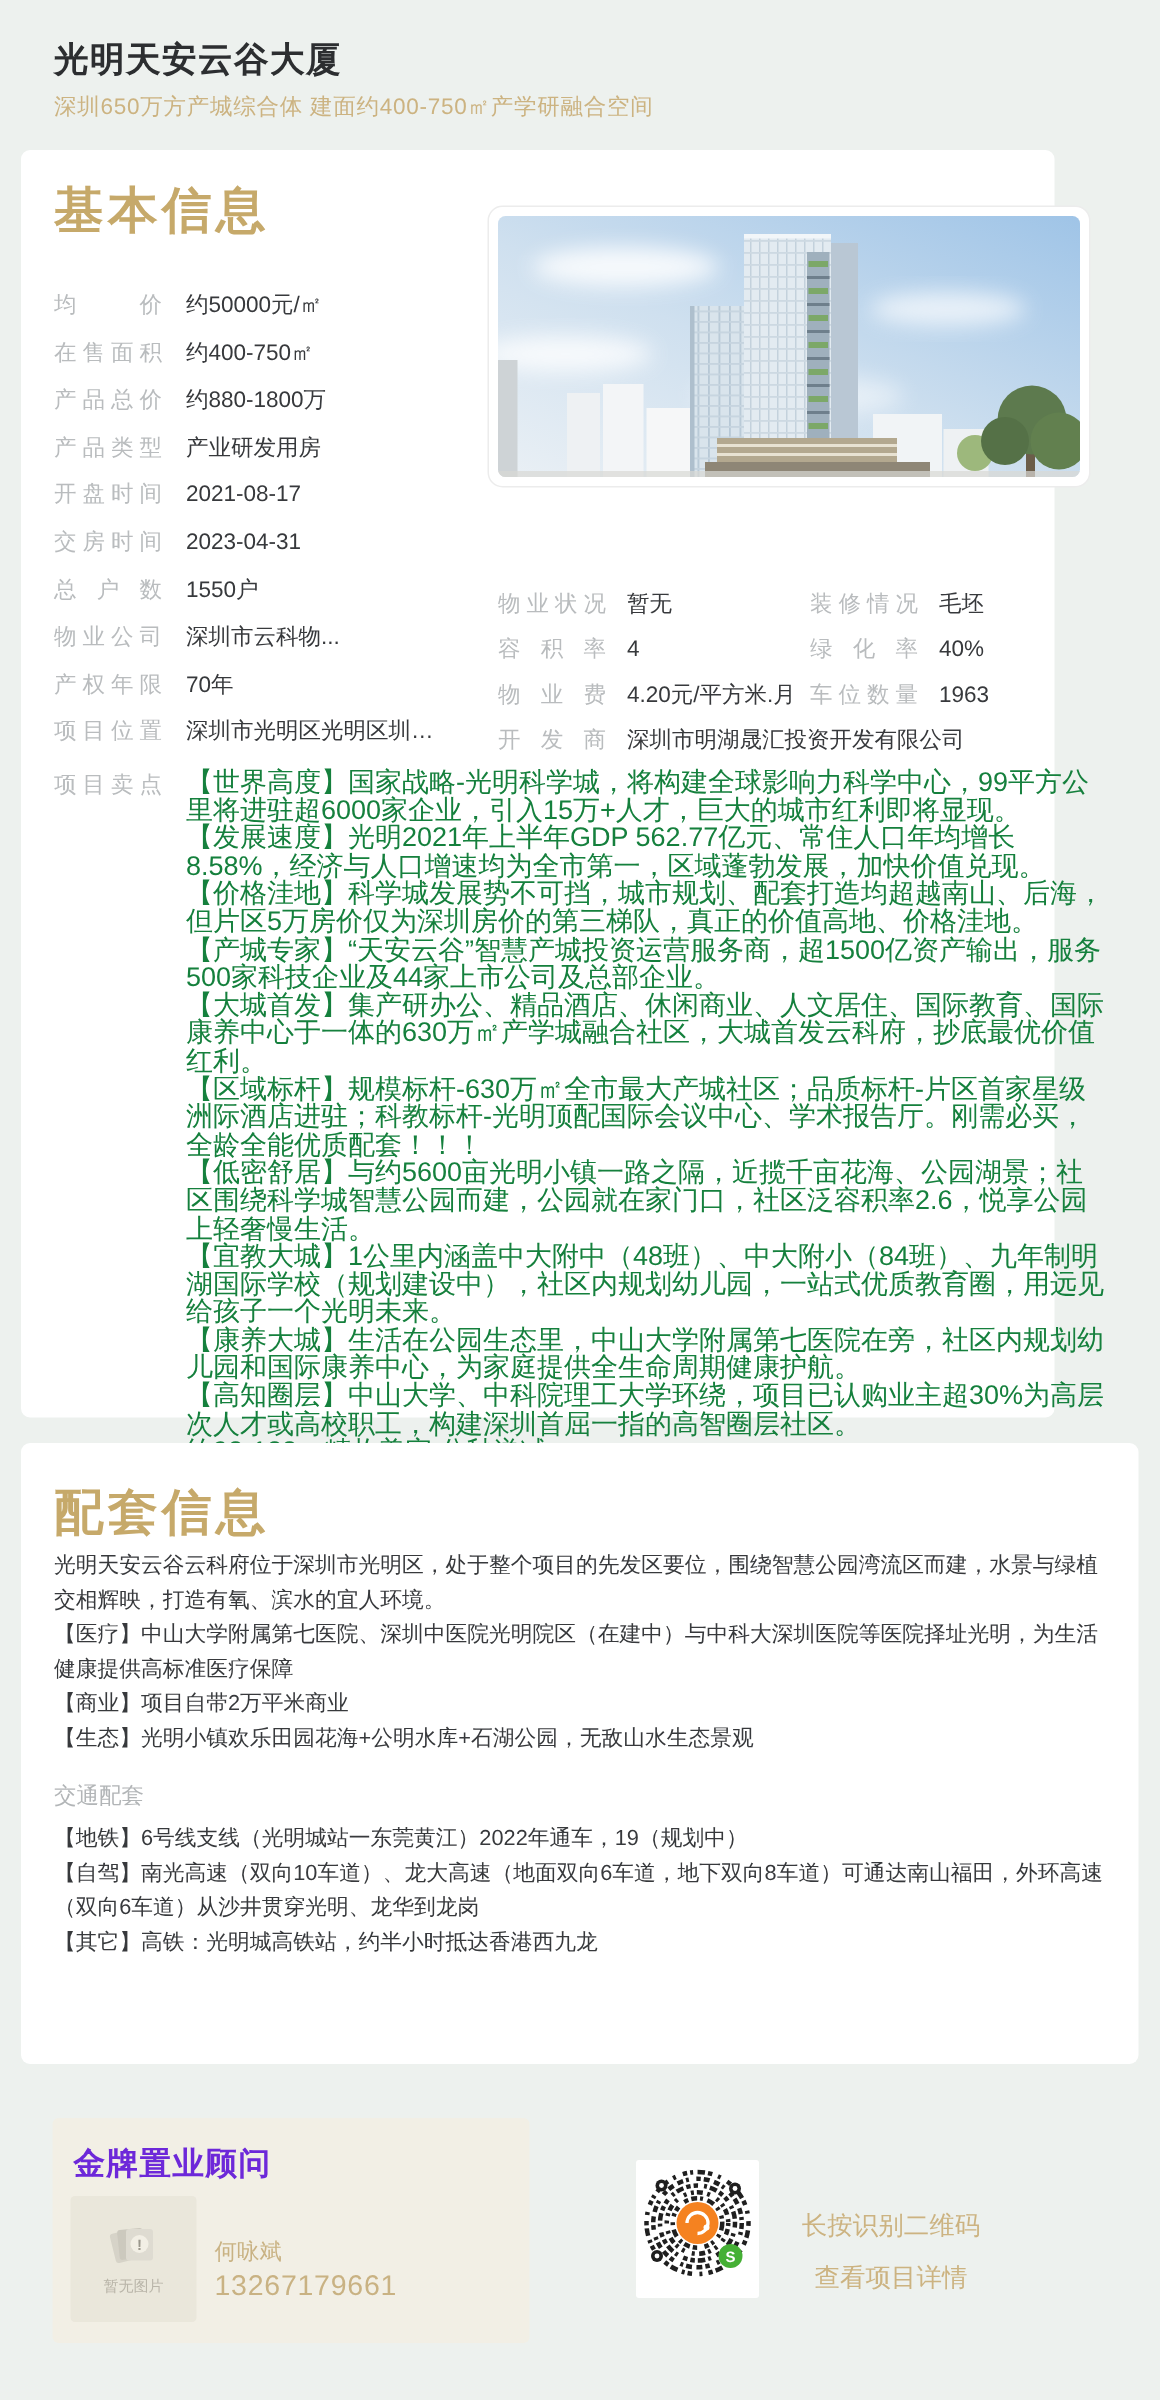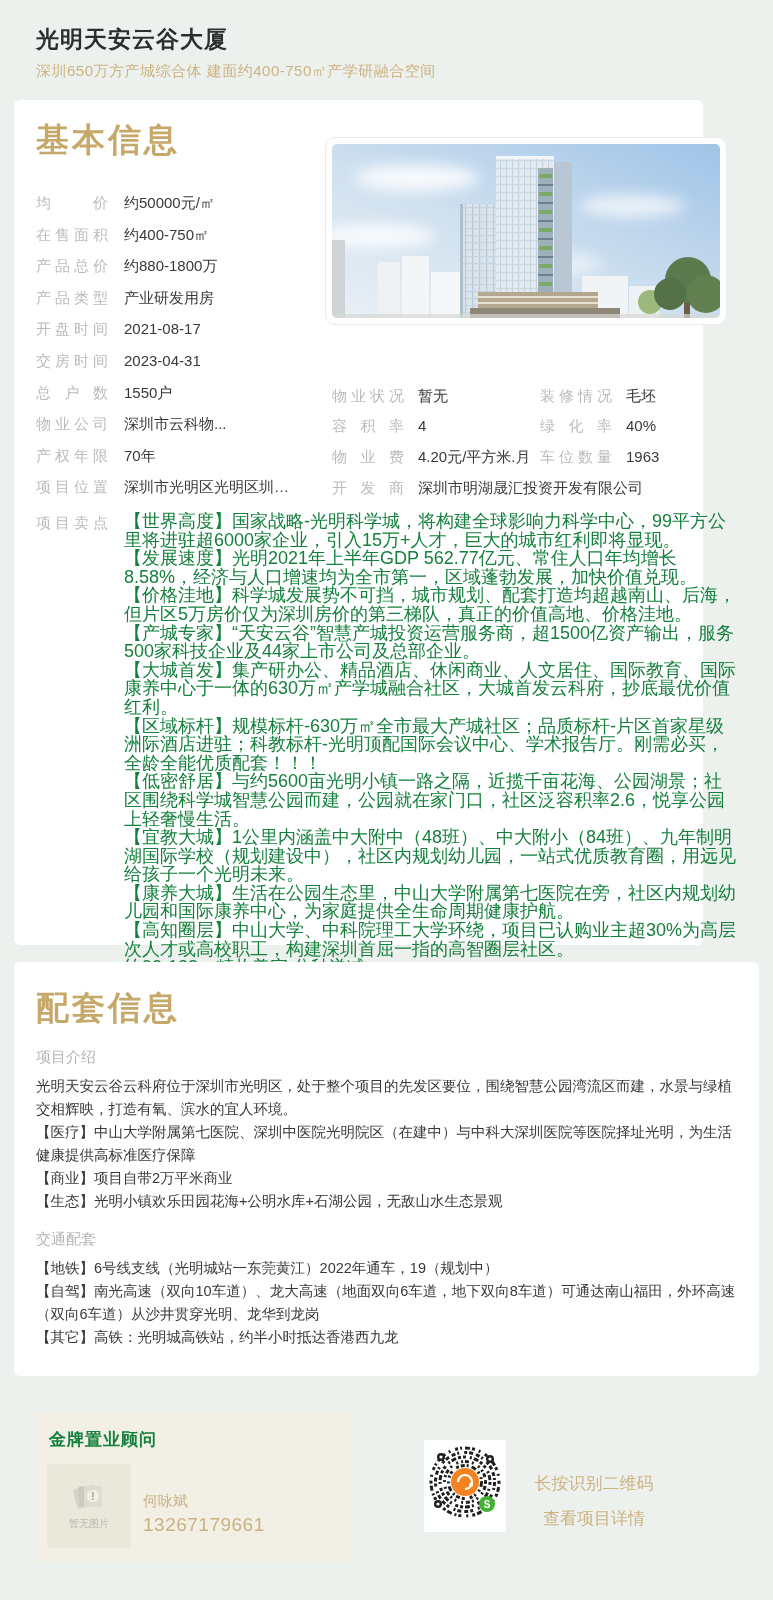--- a/index.html
+++ b/index.html
@@ -30,41 +30,41 @@
   .proj-img svg{display:block;width:388px;height:174px;border-radius:5px;}
 
   
   .fields{position:absolute;left:22px;top:94px;width:290px;}
   .frow{display:flex;align-items:baseline;height:31.6px;}
   .flabel{width:72px;font-size:15px;color:#b9bcbe;text-align:justify;text-align-last:justify;flex:none;}
   .fvalue{margin-left:16px;font-size:15px;color:#37393c;white-space:nowrap;}
 
   
   .props{position:absolute;left:318px;top:281px;width:420px;}
-  .prow{display:flex;align-items:center;height:30.6px;}
+  .prow{display:flex;align-items:flex-end;height:30.6px;}
   .pcell{display:flex;align-items:baseline;}
   .pc1{width:208px;flex:none;}
   .pc2{flex:1;}
   .props .flabel{width:72px;}
   .props .fvalue{margin-left:14px;}
 
   
   .selling-row{position:absolute;left:22px;top:412px;width:703px;display:flex;}
   .selling-row .flabel{margin-top:2px;}
   .selling-text{margin-left:16px;flex:1;font-size:18px;line-height:18.6px;color:#15803d;white-space:pre-line;}
 
   
   .card2-inner{padding:20px 22px 0 22px;}
   .card2 .sec-title{display:block;margin:4px 0 2px 0;}
   .blabel{font-size:15px;color:#b2b5b7;margin:17px 0 8px 0;}
   .btext{font-size:14.5px;line-height:23px;color:#37393c;white-space:pre-line;}
 
   
   .consultant-card{left:35px;top:1412px;width:318px;height:150px;background:#f2efe5;border-radius:4px;}
-  .consultant-title{position:absolute;left:14px;top:16px;font-size:17px;font-weight:bold;color:#15803d;letter-spacing:1px;}
+  .consultant-title{position:absolute;left:14px;top:16px;font-size:21px;font-weight:bold;color:#6d28d9;letter-spacing:1px;}
   .avatar{position:absolute;left:12px;top:52px;width:84px;height:84px;background:#eae7db;border-radius:3px;
     display:flex;flex-direction:column;align-items:center;justify-content:center;}
   .avatar-caption{font-size:10px;color:#b9b5a9;margin-top:4px;}
   .consultant-name{position:absolute;left:108px;top:80px;font-size:15px;color:#c9b283;}
   .consultant-phone{position:absolute;left:108px;top:102px;font-size:19px;color:#c9b283;letter-spacing:.5px;}
 
   
   .qr-box{left:424px;top:1440px;width:82px;height:92px;background:#fff;border-radius:2px;
     display:flex;align-items:flex-start;justify-content:center;padding-top:4px;box-sizing:border-box;}
   .qr-hint{left:510px;top:1466px;width:168px;text-align:center;font-size:17px;color:#ccb381;line-height:35px;white-space:pre-line;}
@@ -248,21 +248,20 @@
 2梯4户 层高超3米 80%实用率
 户户南北通透，推窗揽景</div>
   </div>
 </div>
 
 <div class="abs card card2">
   <div class="card2-inner">
     <div class="sec-title">配套信息</div>
 
     <div>
-      <div class="blabel">项目介绍</div>
       <div class="btext">光明天安云谷云科府位于深圳市光明区，处于整个项目的先发区要位，围绕智慧公园湾流区而建，水景与绿植交相辉映，打造有氧、滨水的宜人环境。</div>
     </div>
 
     <div>
       <div class="btext">【医疗】中山大学附属第七医院、深圳中医院光明院区（在建中）与中科大深圳医院等医院择址光明，为生活健康提供高标准医疗保障
 【商业】项目自带2万平米商业
 【生态】光明小镇欢乐田园花海+公明水库+石湖公园，无敌山水生态景观</div>
     </div>
 
     <div>

